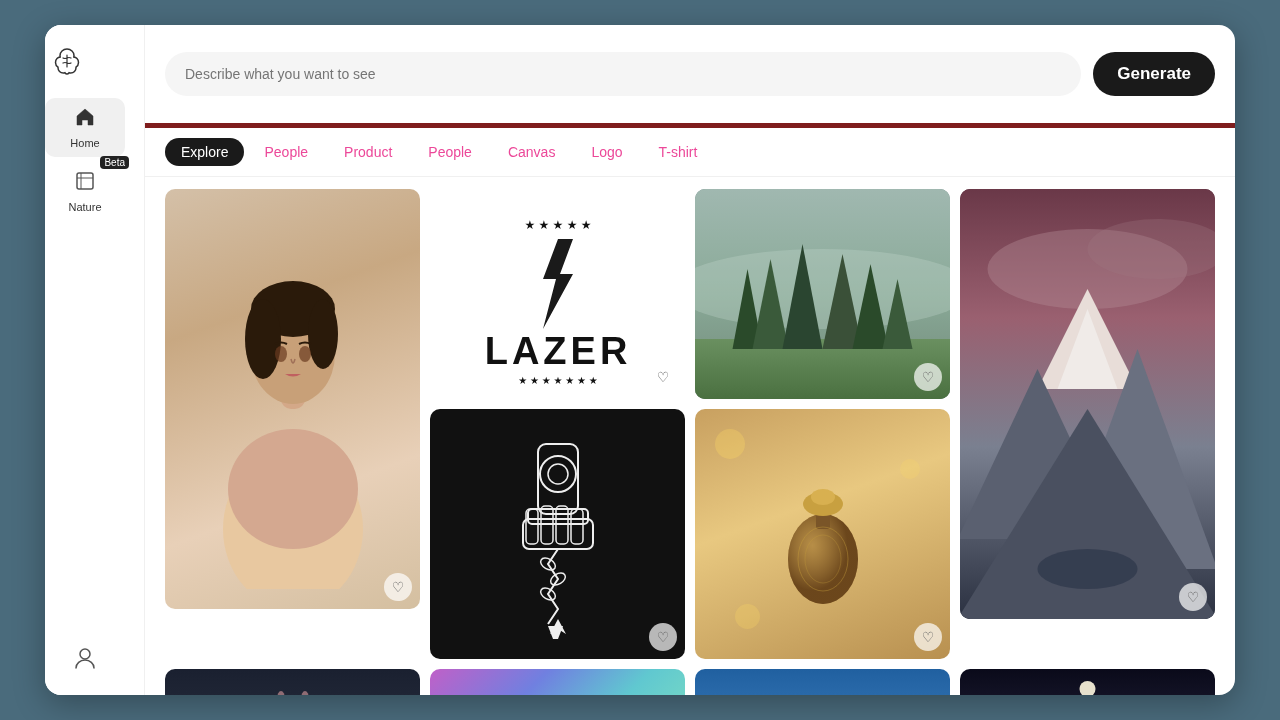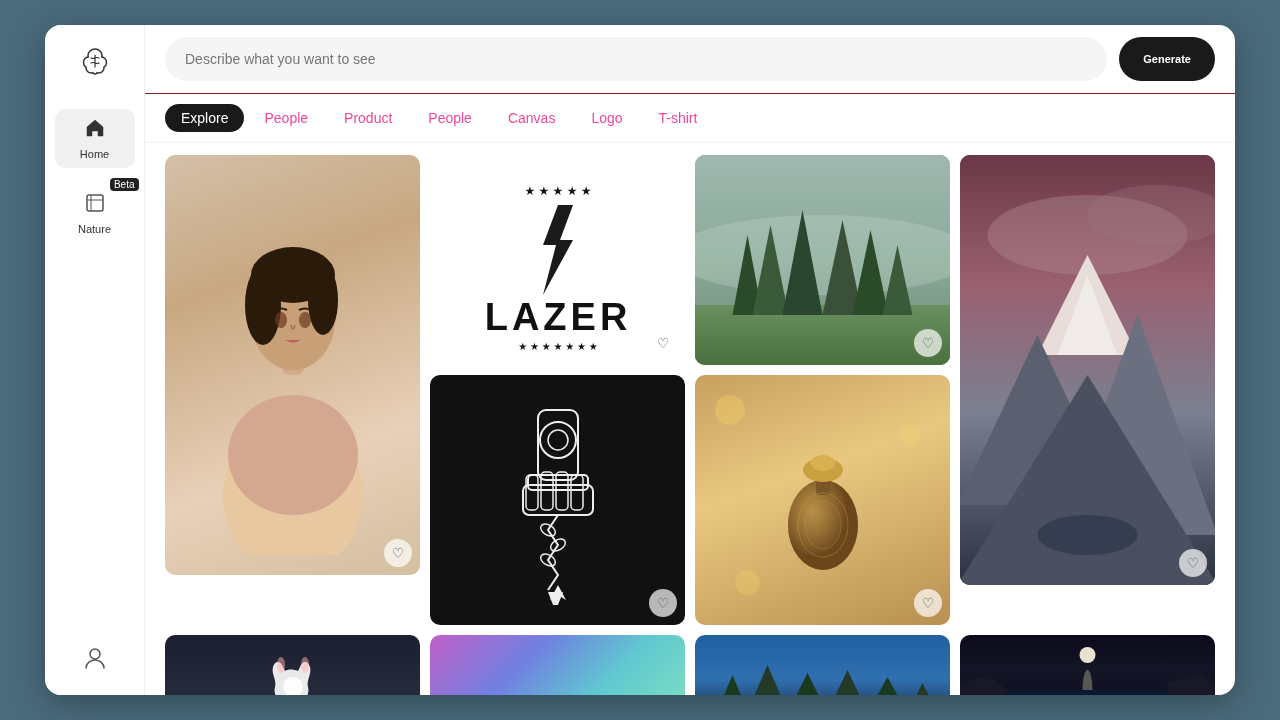--- a/index.html
+++ b/index.html
@@ -20,23 +20,22 @@
       overflow: hidden;
       box-shadow: 0 8px 32px rgba(0,0,0,0.3);
     }
     
     .sidebar {
       width: 100px;
       background: #fff;
       border-right: 1px solid #f0f0f0;
       display: flex;
       flex-direction: column;
-      align-items: center;
       padding: 16px 0;
-      gap: 16px;
+      gap: 5px;
     }
     .sidebar-logo {
       width: 44px;
       height: 44px;
       display: flex;
       align-items: center;
       justify-content: center;
       margin-bottom: 8px;
     }
     .sidebar-item {
@@ -84,45 +83,45 @@
     }
     
     .main-content {
       flex: 1;
       display: flex;
       flex-direction: column;
       overflow: hidden;
     }
     
     .header {
-      padding: 12px 20px;
+      padding: 27px 20px;
       display: flex;
       align-items: flex-end;
       gap: 12px;
-      border-bottom: 1px solid #7f1d1d;
+      border-bottom: 5px solid #7f1d1d;
     }
     .search-bar {
       flex: 1;
       height: 44px;
       background: #f5f5f5;
       border-radius: 22px;
       border: none;
       padding: 0 20px;
       font-size: 14px;
       color: #666;
       outline: none;
     }
     .generate-btn {
       height: 44px;
       padding: 0 24px;
       background: #1a1a1a;
       color: #fff;
       border: none;
       border-radius: 22px;
-      font-size: 11px;
+      font-size: 17px;
       font-weight: 600;
       cursor: pointer;
     }
     
     .nav-tabs {
       display: flex;
       gap: 4px;
       padding: 10px 20px;
       border-bottom: 1px solid #f0f0f0;
     }

